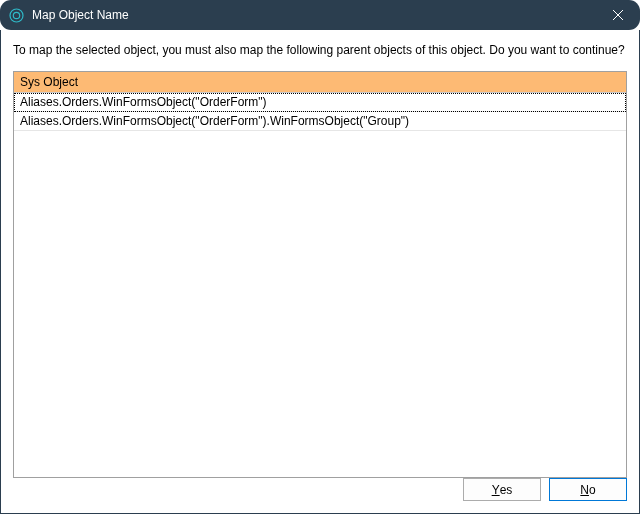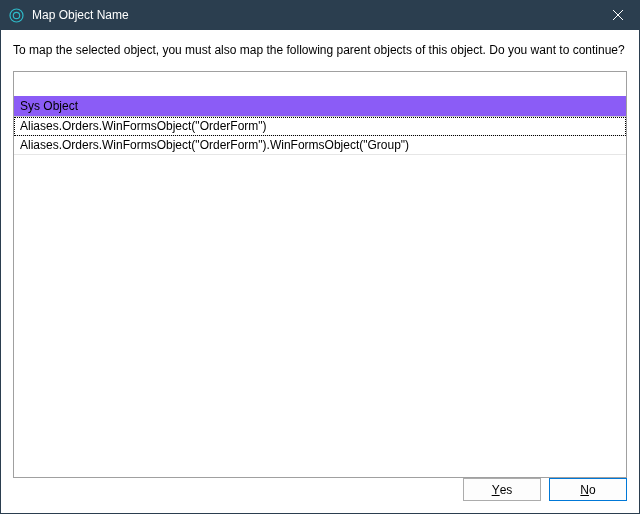--- a/index.html
+++ b/index.html
@@ -13,20 +13,21 @@
       color: #000;
     }
     .titlebar {
       background: #2b3e4f;
       color: #fff;
       height: 30px;
       display: flex;
       align-items: center;
       padding: 0 0 0 8px;
       font-size: 12px;
+      border-radius: 11px;
     }
     .titlebar-icon {
       width: 16px;
       height: 16px;
       margin-right: 8px;
       display: flex;
       align-items: center;
       justify-content: center;
       flex-shrink: 0;
     }
@@ -56,25 +57,24 @@
     }
     .grid-container {
       flex: 1;
       border: 1px solid #a0a0a0;
       background: #fff;
       overflow: hidden;
       display: flex;
       flex-direction: column;
     }
     .grid-header {
-      background: #8b5cf6;
+      background: #fdba74;
       border-bottom: 1px solid #c9c9c9;
       padding: 3px 6px;
       font-size: 12px;
-      margin-top: 24px;
     }
     .grid-body {
       flex: 1;
       overflow-y: auto;
     }
     .grid-row {
       padding: 1px 6px;
       font-size: 12px;
       border-bottom: 1px solid #e6e6e6;
       white-space: nowrap;

